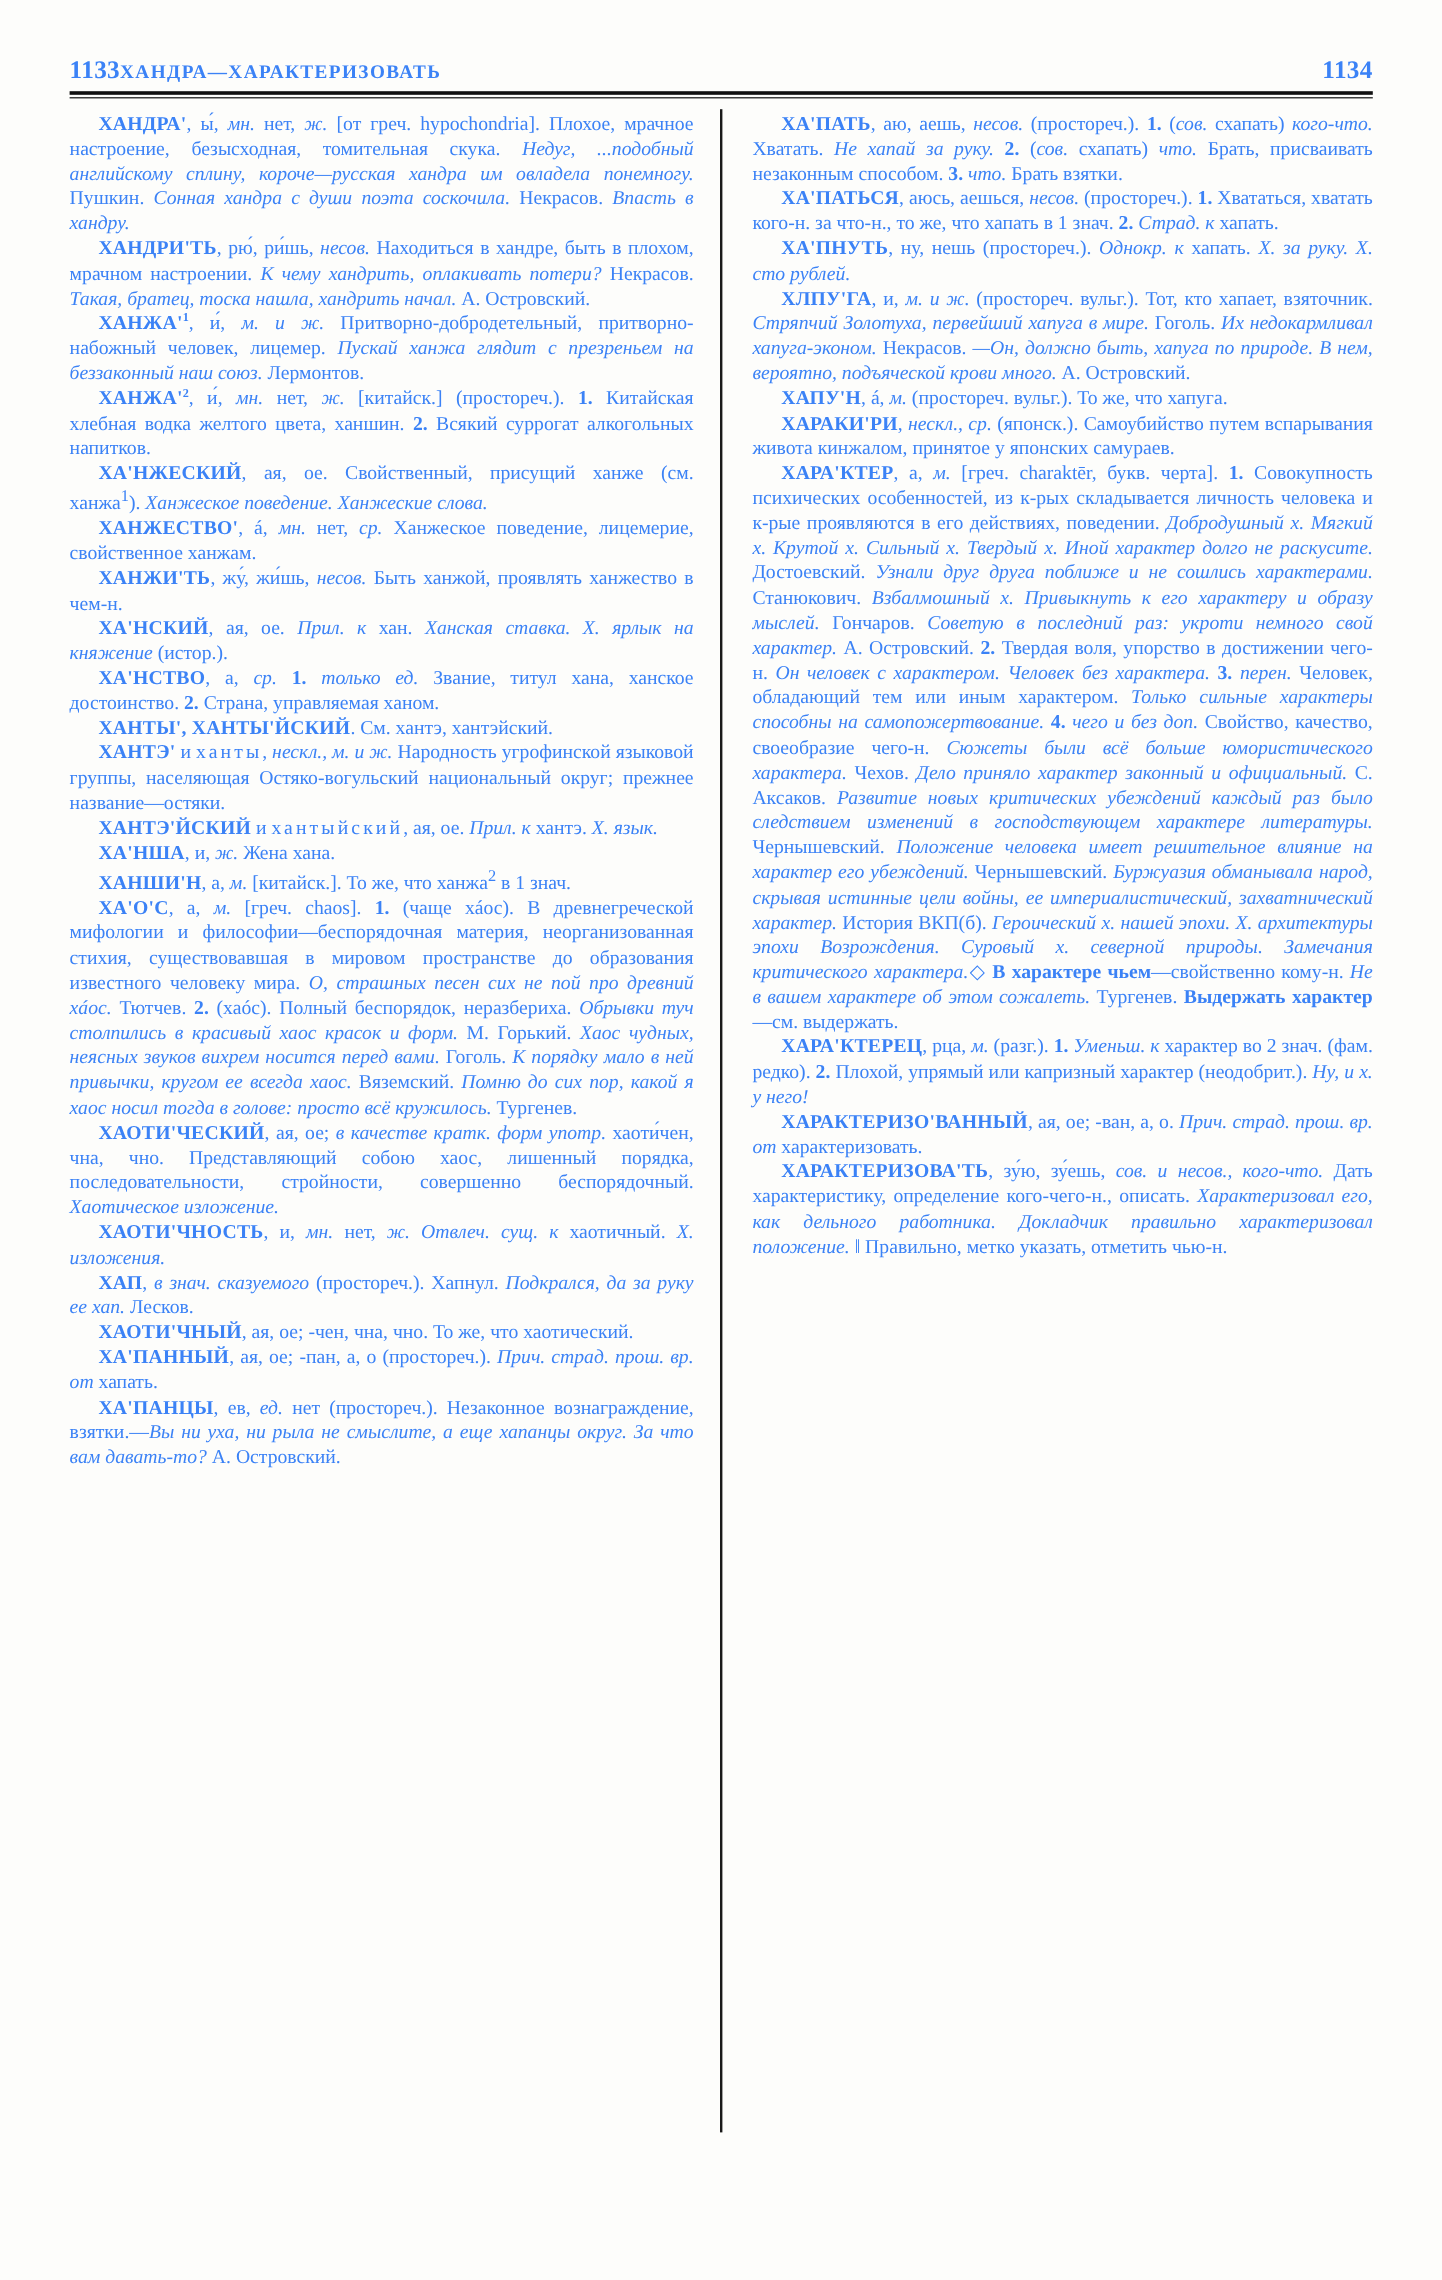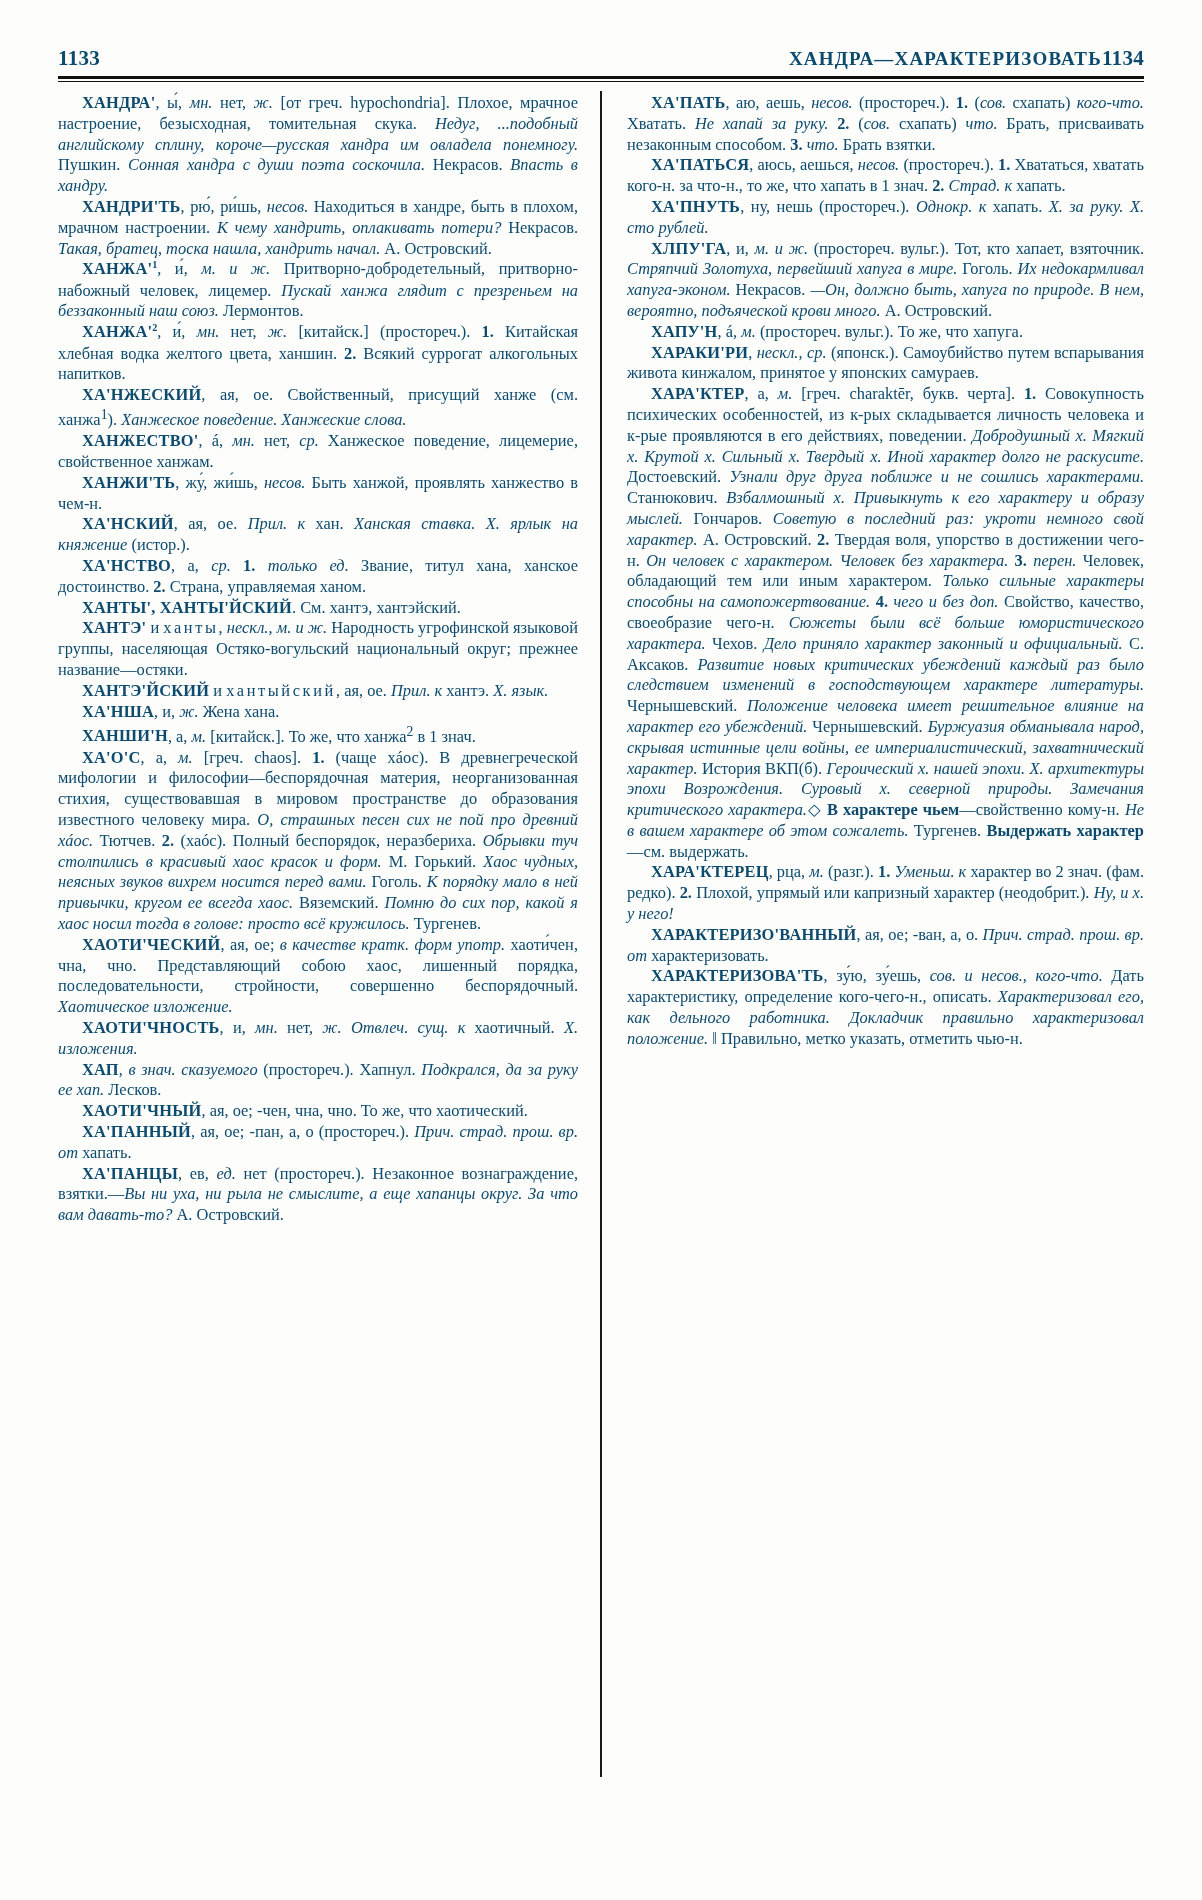--- a/index.html
+++ b/index.html
@@ -8,41 +8,41 @@
     background: #ffffff;
   }
   .page {
     position: relative;
     width: 1202px;
     height: 1900px;
     background: #fdfdfb;
     box-sizing: border-box;
     padding: 46px 58px 20px 58px;
     font-family: "Liberation Serif", "DejaVu Serif", serif;
-    color: #0c4a6e;
+    color: #3b82f6;
     overflow: hidden;
   }
   
   .running-head {
     display: flex;
     align-items: baseline;
     justify-content: space-between;
     font-weight: bold;
     letter-spacing: 0.3px;
   }
   .folio {
     font-size: 21px;
     font-family: "Liberation Serif", serif;
     font-weight: bold;
   }
   .head-title {
-    font-size: 19px;
+    font-size: 16px;
     letter-spacing: 1.2px;
     font-weight: bold;
-    text-align: right;
+    text-align: left;
     flex: 1;
   }
   .rules {
     margin-top: 5px;
     margin-bottom: 11px;
   }
   .rule-thick {
     height: 3px;
     background: #111;
     margin-bottom: 2px;

